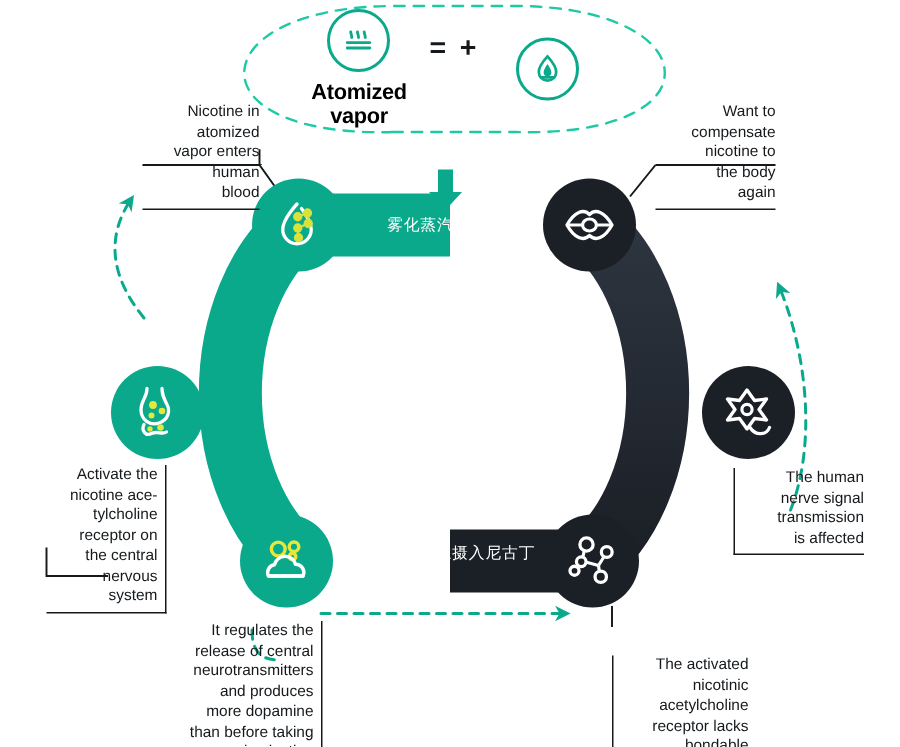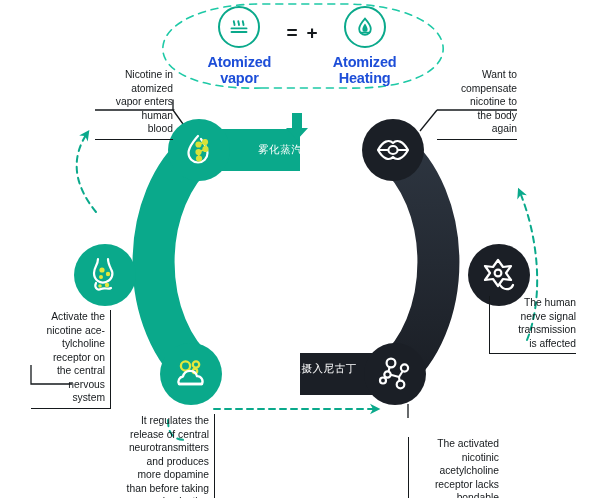--- a/index.html
+++ b/index.html
@@ -20,21 +20,21 @@
     z-index:6;
   }
   .legend-item{display:flex;flex-direction:column;align-items:center;width:76px;}
   .legend-ico{
     width:42px;height:42px;border-radius:50%;
     border:2.2px solid #0aa98b;
     display:flex;align-items:center;justify-content:center;
     box-sizing:border-box;
   }
   .legend-label{
-    margin-top:7px;font-size:14.5px;font-weight:700;color:#1d4ed8;
+    margin-top:7px;font-size:14.5px;font-weight:700;color:#000000;
     line-height:1.04;text-align:center;letter-spacing:-0.2px;
   }
   .legend-op{font-size:19px;font-weight:700;color:#15191c;margin-bottom:26px;}
 
   
   .node{
     position:absolute;border-radius:50%;
     display:flex;align-items:center;justify-content:center;
     z-index:5;
   }
@@ -61,21 +61,21 @@
   .note-txt{display:block;white-space:pre-line;text-align:right;}
 
   #note-tl{left:95px;top:68px;width:78px;padding-bottom:3px;border-bottom:1.3px solid #15191c;}
   #note-tr{left:437px;top:68px;width:80px;padding-bottom:3px;border-bottom:1.3px solid #15191c;}
   #note-l{left:31px;top:310px;width:74px;padding-right:5px;padding-bottom:3px;
           border-right:1.3px solid #15191c;border-bottom:1.3px solid #15191c;}
   #note-bl{left:113px;top:414px;width:96px;padding-right:5px;padding-bottom:2px;
            border-right:1.3px solid #15191c;}
   #note-br{left:408px;top:437px;width:84px;padding-left:6px;
            border-left:1.3px solid #15191c;}
-  #note-r{left:489px;top:296px;width:80px;padding-left:6px;padding-bottom:3px;
+  #note-r{left:489px;top:312px;width:80px;padding-left:6px;padding-bottom:3px;
           border-left:1.3px solid #15191c;border-bottom:1.3px solid #15191c;}
 </style>
 </head>
 <body>
 
 <div class="stage">
 
   <svg class="layer" viewBox="0 0 600 498">
     <defs>
       <linearGradient id="gradTop" x1="0" y1="0" x2="1" y2="0">
@@ -168,22 +168,20 @@
     <div class="legend-op">+</div>
 
     <div class="legend-item">
       <div class="legend-ico">
         <svg width="24" height="24" viewBox="0 0 24 24">
           <path d="M12,3.6 C12,3.6 6.2,10 6.2,14 A5.8,5.8 0 0 0 17.8,14 C17.8,10 12,3.6 12,3.6 Z" fill="none" stroke="#0aa98b" stroke-width="1.8"></path>
           <path d="M12,8.6 C12,8.6 9.4,12.2 9.4,14.2 A2.6,2.6 0 0 0 14.6,14.2 C14.6,12.2 12,8.6 12,8.6 Z" fill="#0aa98b"></path>
           <path d="M7.6,17.6 H16.4" stroke="#0aa98b" stroke-width="1.8" stroke-linecap="round"></path>
         </svg>
       </div>
-      <div class="legend-label">Atomized
-Heating</div>
     </div>
   </div>
 
   <div class="node teal" style="left:168px;top:119px;width:62px;height:62px;">
     <svg width="40" height="40" viewBox="0 0 40 40">
       <path d="M19,6 C19,6 9.5,16 9.5,23 A9.5,9.5 0 0 0 28.5,23 C28.5,18.5 25,13 22,9" fill="none" stroke="#ffffff" stroke-width="2.2" stroke-linecap="round"></path>
       <g fill="#d8e23a">
         <circle cx="19.5" cy="14.5" r="3.1"></circle>
         <circle cx="26" cy="12" r="3.1"></circle>
         <circle cx="26.5" cy="19" r="3.1"></circle>

